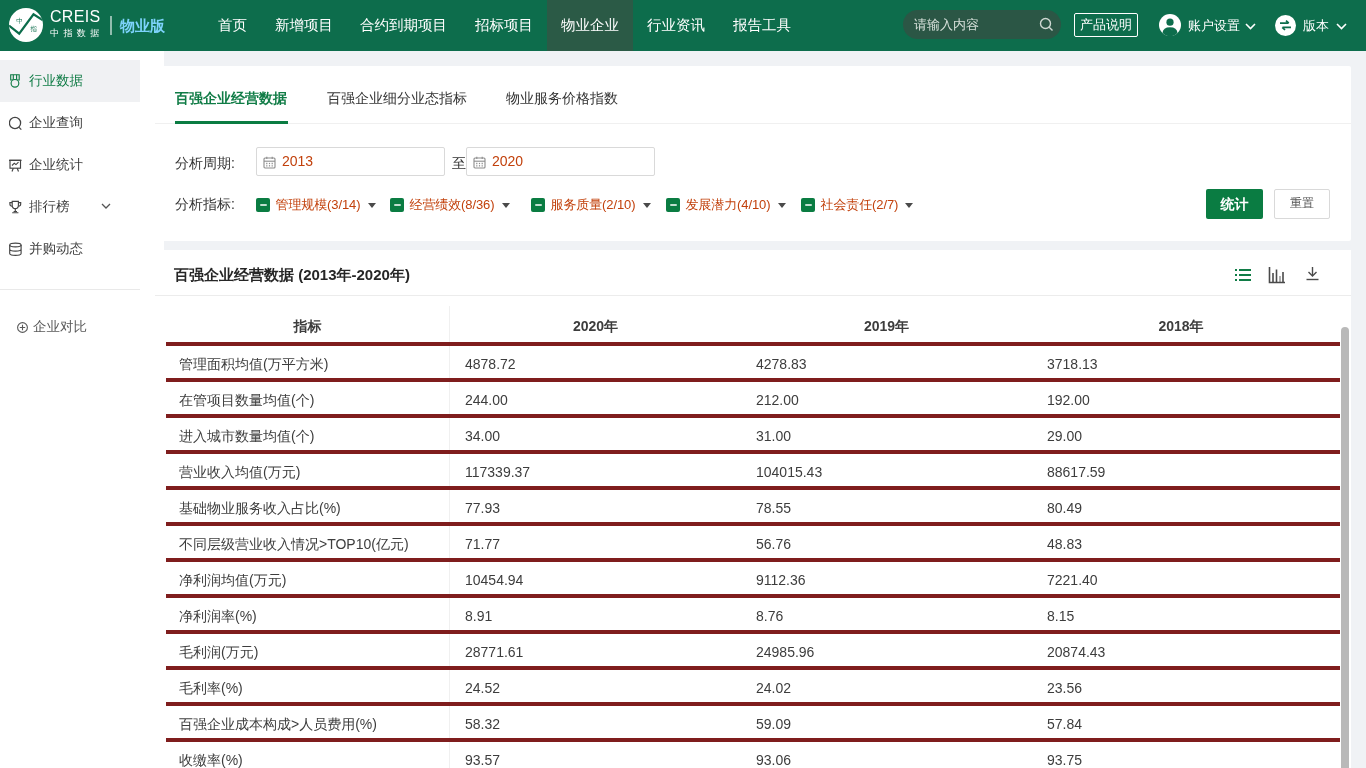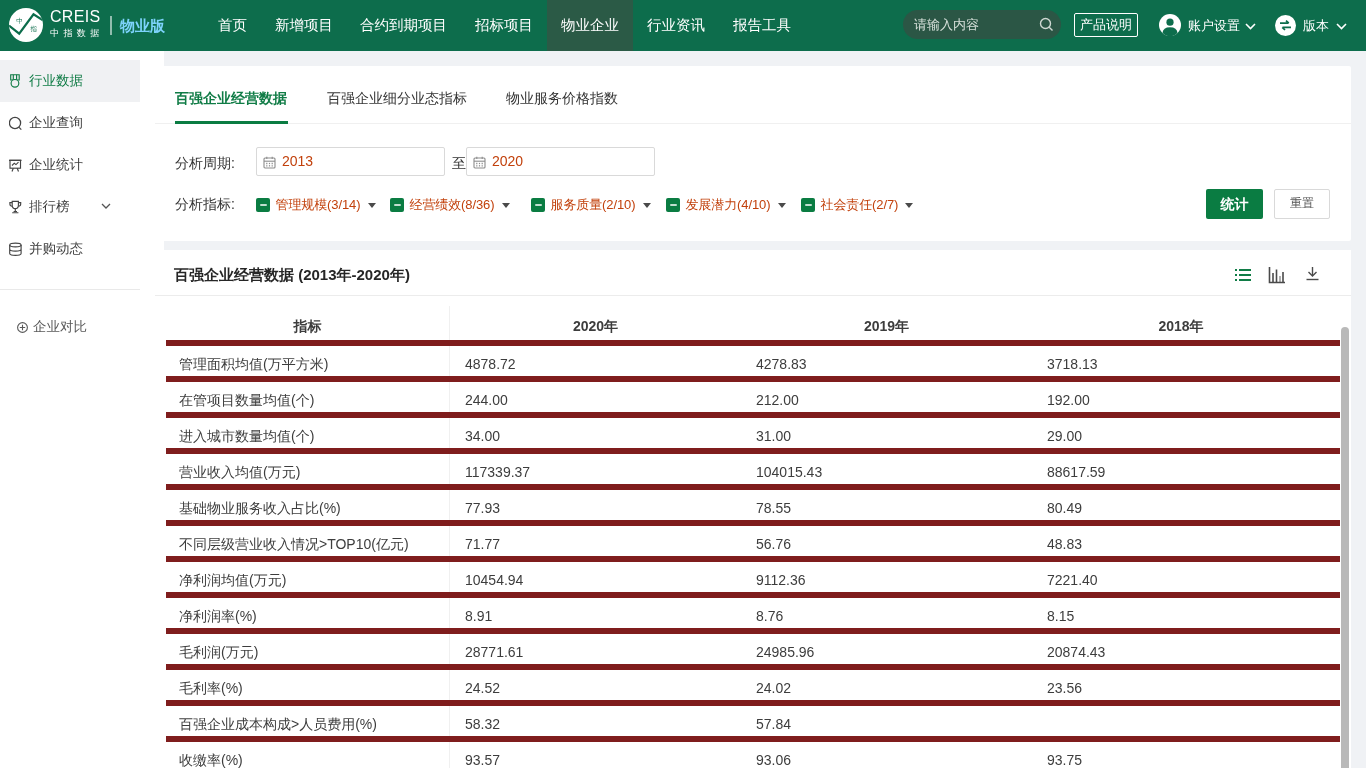--- a/index.html
+++ b/index.html
@@ -53,21 +53,21 @@
   #btnreset { position:absolute; left:1119px; top:123px; width:56px; height:30px; background:#fff; border:1px solid #d9d9d9; border-radius:2px; color:#555; font-size:12px; text-align:center; line-height:27px; }
 
   
   #c2title { position:absolute; left:19px; top:2px; height:46px; line-height:46px; font-size:15px; font-weight:bold; color:#262626; }
   #c2head { position:absolute; left:0; top:0; width:1196px; height:46px; border-bottom:1px solid #ececec; }
   #c2icons { position:absolute; right:32px; top:17px; font-size:0; }
   #c2icons svg { vertical-align:top; }
 
   
   #tbl { position:absolute; left:11px; top:56px; width:1174px; }
-  .trow { display:flex; height:36px; border-bottom:6px solid #7f1d1d; }
+  .trow { display:flex; height:36px; border-bottom:4px solid #7f1d1d; }
   .trow.head { height:40px; font-weight:bold; color:#222; }
   .td { font-size:14px; color:#3d3d3d; line-height:36px; white-space:nowrap; }
   .c1 { width:284px; padding-left:13px; border-right:1px solid #f0f0f0; }
   .c2 { width:291px; padding-left:15px; }
   .c3 { width:291px; padding-left:15px; }
   .c4 { width:308px; padding-left:15px; }
   .head .td { line-height:40px; text-align:center; padding-left:0; }
   #thumb { position:absolute; left:1186px; top:77px; width:8px; height:450px; background:#b9b9b9; border-radius:4px; }
 </style>
 </head>
@@ -361,20 +361,21 @@
       </div>
     <div class="trow">
         <div class="td c1">毛利率(%)</div>
         <div class="td c2">24.52</div>
         <div class="td c3">24.02</div>
         <div class="td c4">23.56</div>
       </div>
     <div class="trow">
         <div class="td c1">百强企业成本构成&gt;人员费用(%)</div>
         <div class="td c2">58.32</div>
+        <div class="td c3">59.09</div>
         <div class="td c4">57.84</div>
       </div>
     <div class="trow">
         <div class="td c1">收缴率(%)</div>
         <div class="td c2">93.57</div>
         <div class="td c3">93.06</div>
         <div class="td c4">93.75</div>
       </div>
   </div>
   <div id="thumb"></div>

